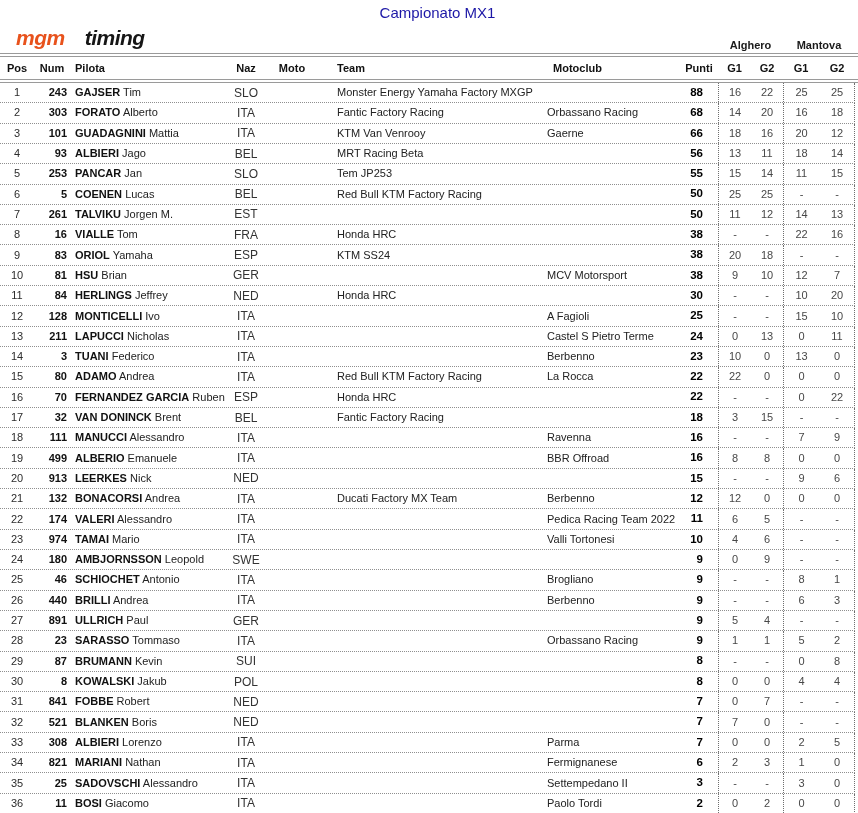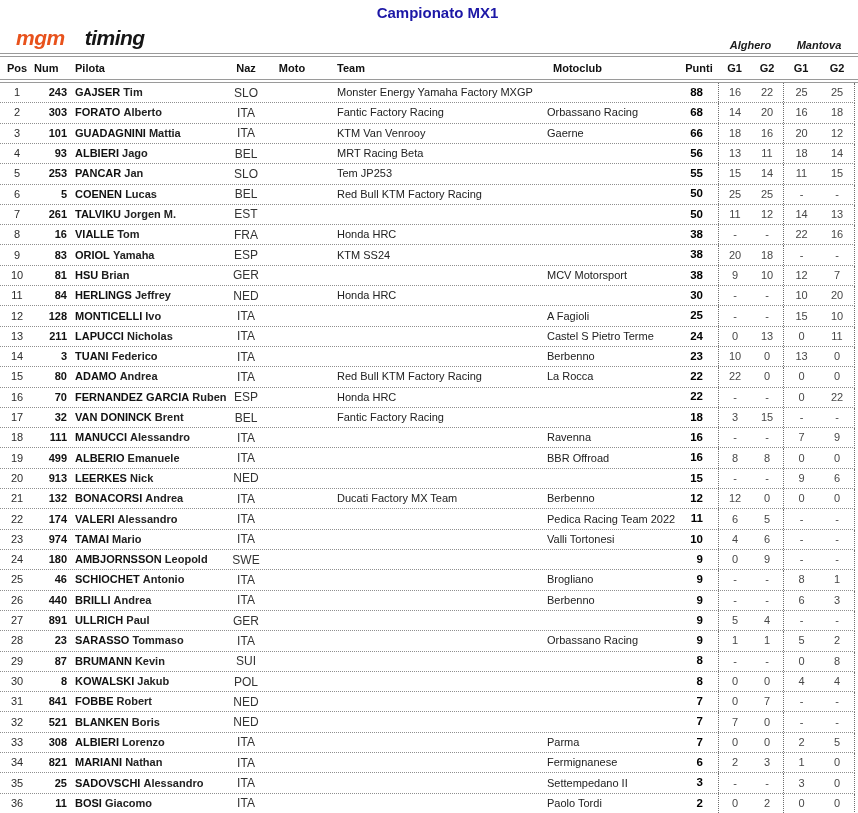--- a/index.html
+++ b/index.html
@@ -8,59 +8,59 @@
     width:858px;height:813px;
     background:#fff;
     font-family:"Liberation Sans",sans-serif;
     color:#1a1a1a;
     overflow:hidden;
   }
   .title{
     padding-top:4px;
     text-align:center;
     font-size:15px;
-    font-weight:bold;
+    font-weight:normal;
     color:#1c17a6;
     height:17px;
     padding-left:17px;
   }
   .band{position:relative;height:32px;}
   .logo{
     position:absolute;left:16px;bottom:3px;
     font-size:21px;font-weight:bold;font-style:italic;
     letter-spacing:-0.5px;white-space:nowrap;
   }
   .logo .accent{color:#e8521c;}
   .logo .dark{color:#161616;margin-left:20px;}
   .grid{
     display:grid;
     grid-template-columns:34px 36px 158px 36px 56px 220px 140px 38px 33px 32px 36px 36px;
     width:855px;
     box-sizing:border-box;
   }
-  .events{position:absolute;bottom:2px;left:0;font-size:11px;font-weight:bold;font-style:italic;}
+  .events{position:absolute;bottom:2px;left:0;font-size:11px;font-weight:bold;}
   .ev{text-align:center;}
   .ev.alghero{grid-column:9 / span 2;}
   .ev.mantova{grid-column:11 / span 2;}
   .dline{height:4px;border-top:1px solid #9a9a9a;border-bottom:1px solid #9a9a9a;width:858px;box-sizing:border-box;}
   .head-row{height:22px;align-items:center;font-size:11px;font-weight:bold;color:#111;}
   .cell{white-space:nowrap;overflow:hidden;line-height:1;}
   .c-pos{text-align:center;color:#2c2c2c;}
   .c-num{text-align:right;padding-right:3px;font-weight:bold;color:#111;}
   .c-pil{padding-left:5px;}
   .c-pil .surname{font-weight:bold;color:#111;}
-  .c-pil .firstname{color:#222;font-weight:bold;}
+  .c-pil .firstname{color:#222;}
   .c-naz{text-align:center;font-size:12px;color:#333;}
   .c-moto{text-align:center;}
   .c-team{padding-left:17px;color:#222;}
   .c-club{padding-left:7px;color:#222;}
   .c-punti{text-align:right;padding-right:15px;font-weight:bold;color:#000;font-size:11.5px;}
   .c-g{text-align:center;color:#474747;}
   .h-pos{text-align:center;}
-  .h-num{}
+  .h-num{text-align:center;}
   .h-pil{padding-left:5px;}
   .h-naz,.h-moto,.h-punti,.h-g{text-align:center;}
   .h-team{padding-left:17px;}
   .h-club{padding-left:13px;}
   #rows{height:731px;display:grid;grid-auto-rows:1fr;}
   .row{
     align-items:center;
     font-size:11px;
     border-bottom:1px dotted #8f8f8f;
     border-right:1px dotted #6e6e6e;

